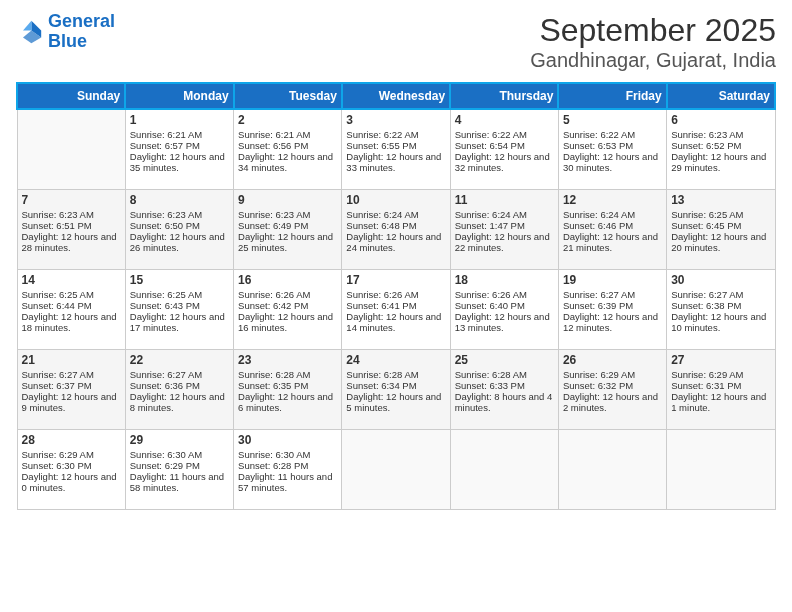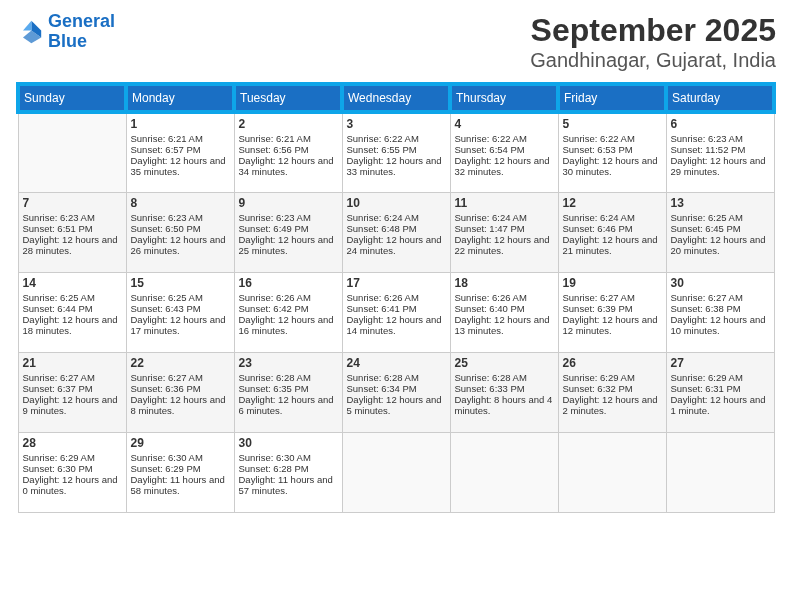--- a/index.html
+++ b/index.html
@@ -39,41 +39,41 @@
     }
     .logo-icon {
       width: 28px;
       height: 28px;
     }
     .title-block {
       text-align: right;
     }
     .month-title {
       font-size: 32px;
-      font-weight: bold;
+      font-weight: normal;
       color: #333;
     }
     .location-title {
       font-size: 20px;
       color: #555;
     }
     .calendar {
       flex: 1;
       border-collapse: collapse;
       width: 100%;
       table-layout: fixed;
     }
     .calendar th {
       background-color: #1a6fc4;
       color: #fff;
       font-size: 12px;
-      font-weight: normal;
+      font-weight: bold;
       padding: 5px 4px;
-      text-align: left;
-      border: 4px solid #0ea5e9;
+      text-align: right;
+      border: 2px solid #0ea5e9;
     }
     .calendar td {
       vertical-align: top;
       border: 1px solid #ccc;
       padding: 3px 4px;
       font-size: 9.5px;
       color: #333;
       height: 80px;
     }
     .day-num {
@@ -124,21 +124,21 @@
       </tr>
     </thead>
     <tbody id="calendar-body">
     <tr>
           <td class="empty"></td>
           <td><span class="day-num">1</span><span>Sunrise: 6:21 AM</span><br><span>Sunset: 6:57 PM</span><br><span>Daylight: 12 hours and 35 minutes.</span></td>
           <td><span class="day-num">2</span><span>Sunrise: 6:21 AM</span><br><span>Sunset: 6:56 PM</span><br><span>Daylight: 12 hours and 34 minutes.</span></td>
           <td><span class="day-num">3</span><span>Sunrise: 6:22 AM</span><br><span>Sunset: 6:55 PM</span><br><span>Daylight: 12 hours and 33 minutes.</span></td>
           <td><span class="day-num">4</span><span>Sunrise: 6:22 AM</span><br><span>Sunset: 6:54 PM</span><br><span>Daylight: 12 hours and 32 minutes.</span></td>
           <td><span class="day-num">5</span><span>Sunrise: 6:22 AM</span><br><span>Sunset: 6:53 PM</span><br><span>Daylight: 12 hours and 30 minutes.</span></td>
-          <td><span class="day-num">6</span><span>Sunrise: 6:23 AM</span><br><span>Sunset: 11:52 PM</span><br><span>Daylight: 12 hours and 29 minutes.</span></td>
+          <td><span class="day-num">6</span><span>Sunrise: 6:23 AM</span><br><span>Sunset: 6:52 PM</span><br><span>Daylight: 12 hours and 29 minutes.</span></td>
         </tr>
         <tr class="row-shaded">
           <td><span class="day-num">7</span><span>Sunrise: 6:23 AM</span><br><span>Sunset: 6:51 PM</span><br><span>Daylight: 12 hours and 28 minutes.</span></td>
           <td><span class="day-num">8</span><span>Sunrise: 6:23 AM</span><br><span>Sunset: 6:50 PM</span><br><span>Daylight: 12 hours and 26 minutes.</span></td>
           <td><span class="day-num">9</span><span>Sunrise: 6:23 AM</span><br><span>Sunset: 6:49 PM</span><br><span>Daylight: 12 hours and 25 minutes.</span></td>
           <td><span class="day-num">10</span><span>Sunrise: 6:24 AM</span><br><span>Sunset: 6:48 PM</span><br><span>Daylight: 12 hours and 24 minutes.</span></td>
           <td><span class="day-num">11</span><span>Sunrise: 6:24 AM</span><br><span>Sunset: 1:47 PM</span><br><span>Daylight: 12 hours and 22 minutes.</span></td>
           <td><span class="day-num">12</span><span>Sunrise: 6:24 AM</span><br><span>Sunset: 6:46 PM</span><br><span>Daylight: 12 hours and 21 minutes.</span></td>
           <td><span class="day-num">13</span><span>Sunrise: 6:25 AM</span><br><span>Sunset: 6:45 PM</span><br><span>Daylight: 12 hours and 20 minutes.</span></td>
         </tr>

